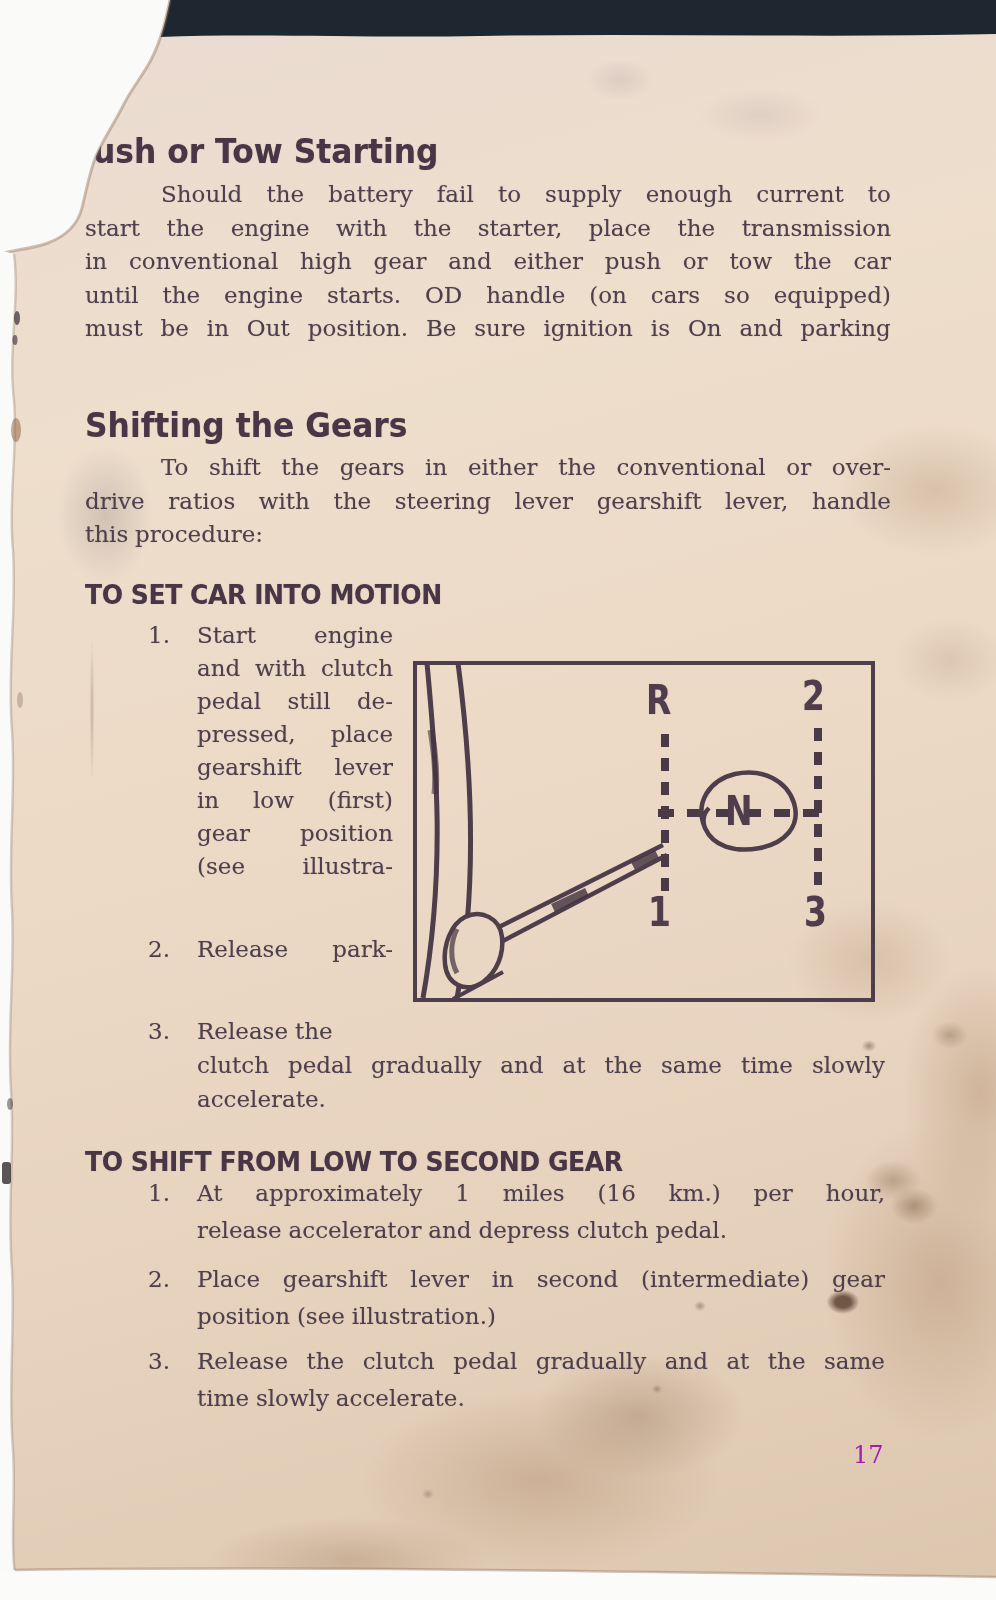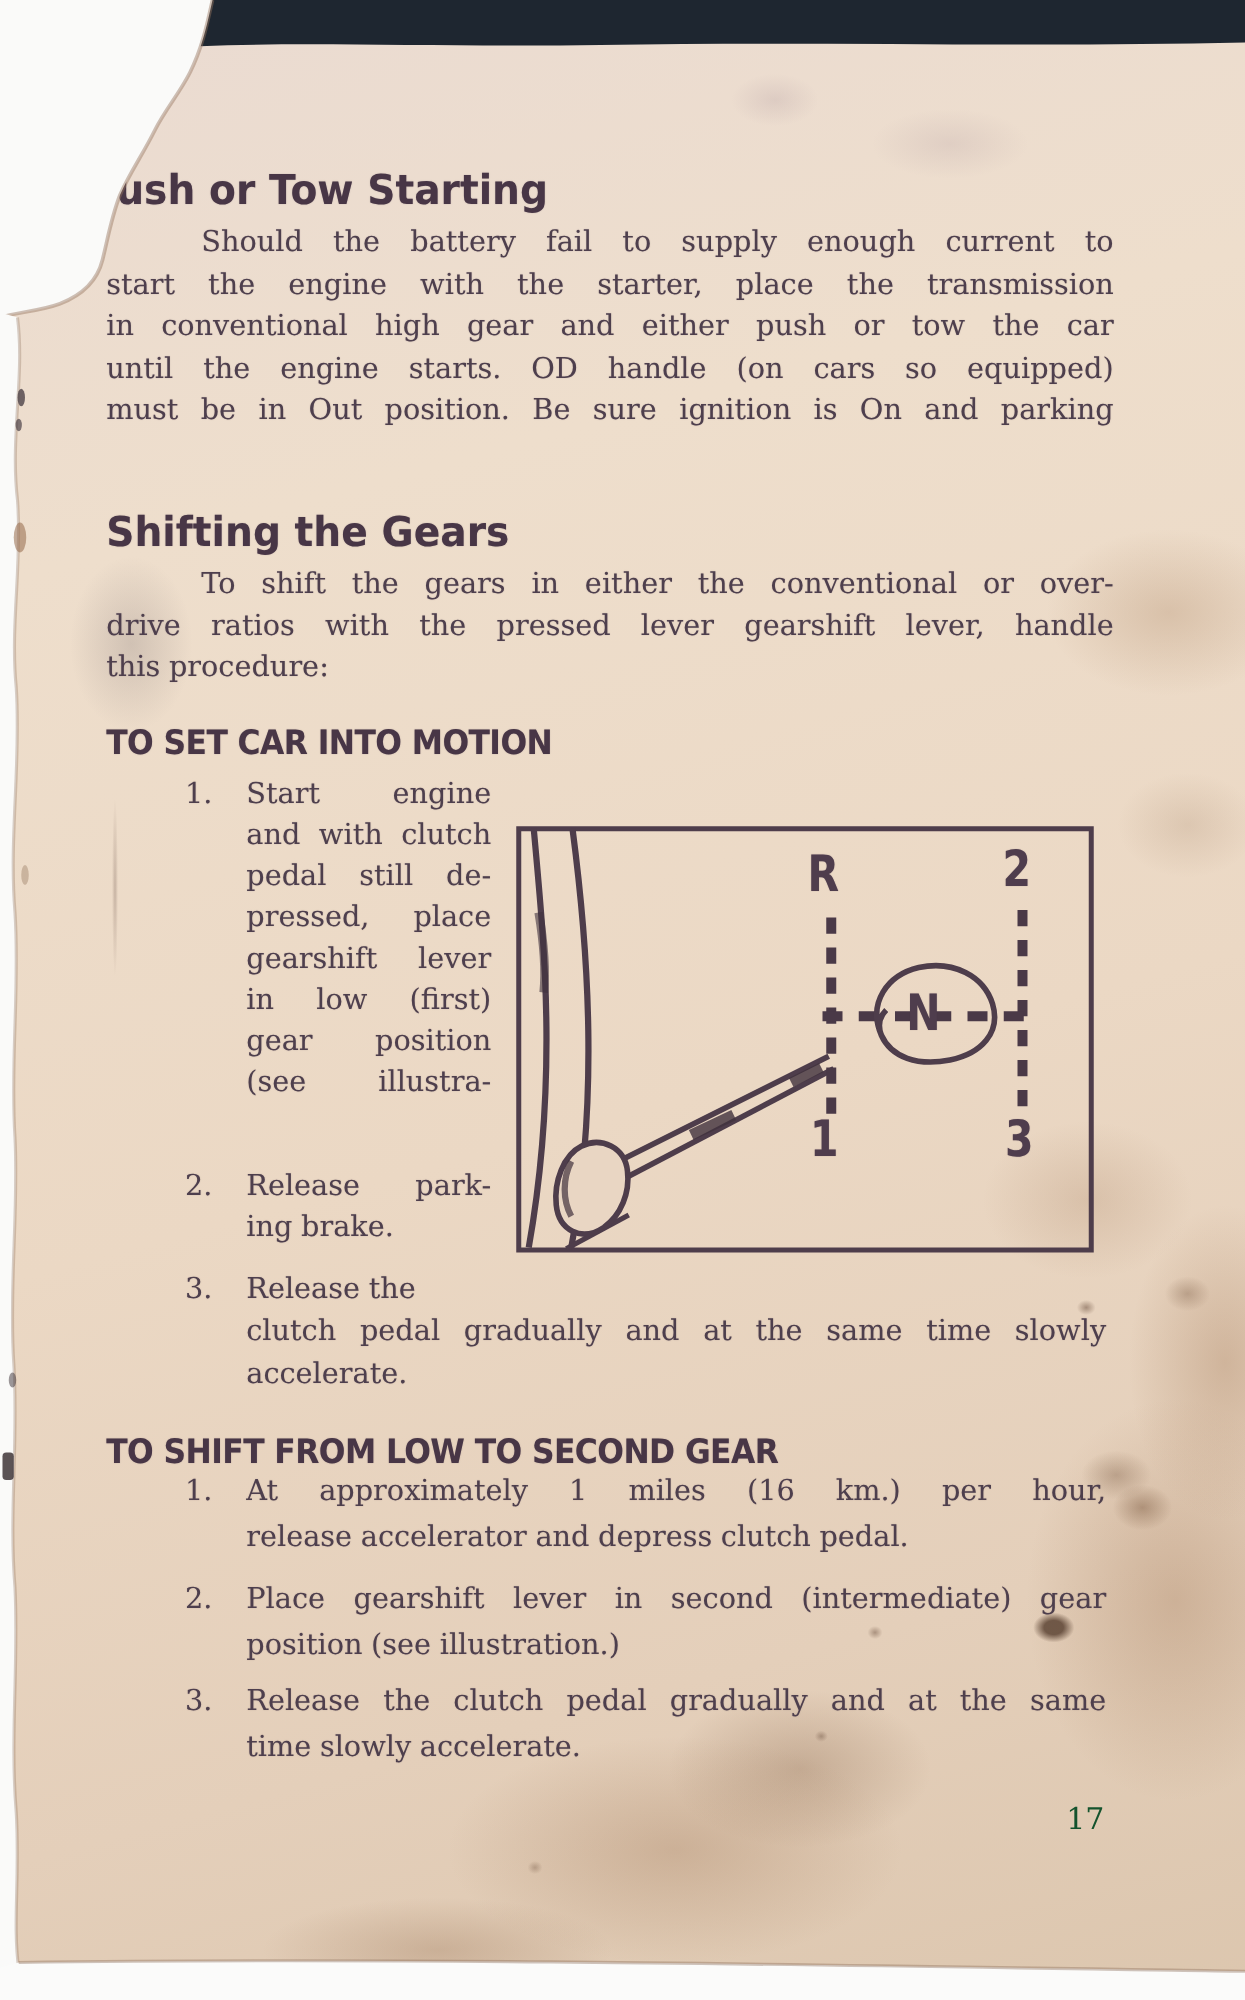--- a/index.html
+++ b/index.html
@@ -46,21 +46,21 @@
   .lines{position:absolute;}
   .line{display:flex;justify-content:space-between;align-items:baseline;
     width:100%;box-sizing:border-box;font-size:23px;
     text-shadow:0 0 1px rgba(78,63,77,.3);}
   .line.last{justify-content:flex-start;gap:.3em;}
   .line.ind{padding-left:76px;}
   .it{}
   .lhA .line{height:33.5px;} .lhB .line{height:33px;}
   .lhC .line{height:34px;}  .lhD .line{height:37px;}
   .num{position:absolute;left:148px;font-size:23px;text-shadow:0 0 1px rgba(78,63,77,.3);}
-  .pagenum{position:absolute;left:853px;top:1441px;font-size:24px;color:#14532d;text-align:center;}
+  .pagenum{position:absolute;left:853px;top:1441px;font-size:24px;color:#a21caf;text-align:center;}
 
   
   .diagram{position:absolute;left:405px;top:642px;width:478px;height:368px;}
   .glabel{position:absolute;font-family:"DejaVu Sans",sans-serif;font-weight:700;
     font-size:40px;line-height:1;color:#4f3d4d;transform:scaleX(.82);transform-origin:0 0;
     text-shadow:0 0 1px rgba(79,61,77,.4);}
 
   .overlay{position:absolute;inset:0;z-index:5;pointer-events:none;}
 </style>
 </head>
@@ -151,21 +151,21 @@
           <span>the</span>
           <span>conventional</span>
           <span>or</span>
           <span>over-</span>
         </div>
         <div class="line">
           <span>drive</span>
           <span>ratios</span>
           <span>with</span>
           <span>the</span>
-          <span>pressed</span>
+          <span>steering</span>
           <span>lever</span>
           <span>gearshift</span>
           <span>lever,</span>
           <span>handle</span>
         </div>
         <div class="line last">
           <span>this</span>
           <span>procedure:</span>
         </div>
       </div>
@@ -212,24 +212,20 @@
           </div>
         </div>
     </div>
 
     <div class="abs" style="top:936px;left:0;width:996px;">
       <span class="num">2.</span>
       <div class="lines lhB" style="left:197px;top:0;width:196px;">
           <div class="line">
             <span>Release</span>
             <span>park-</span>
-          </div>
-          <div class="line last">
-            <span>ing</span>
-            <span>brake.</span>
           </div>
         </div>
     </div>
 
     <div class="abs" style="top:1018px;left:0;width:996px;">
       <span class="num">3.</span>
       <div class="lines lhC" style="left:197px;top:0;width:688px;">
           <div class="line last">
             <span>Release</span>
             <span>the</span>

